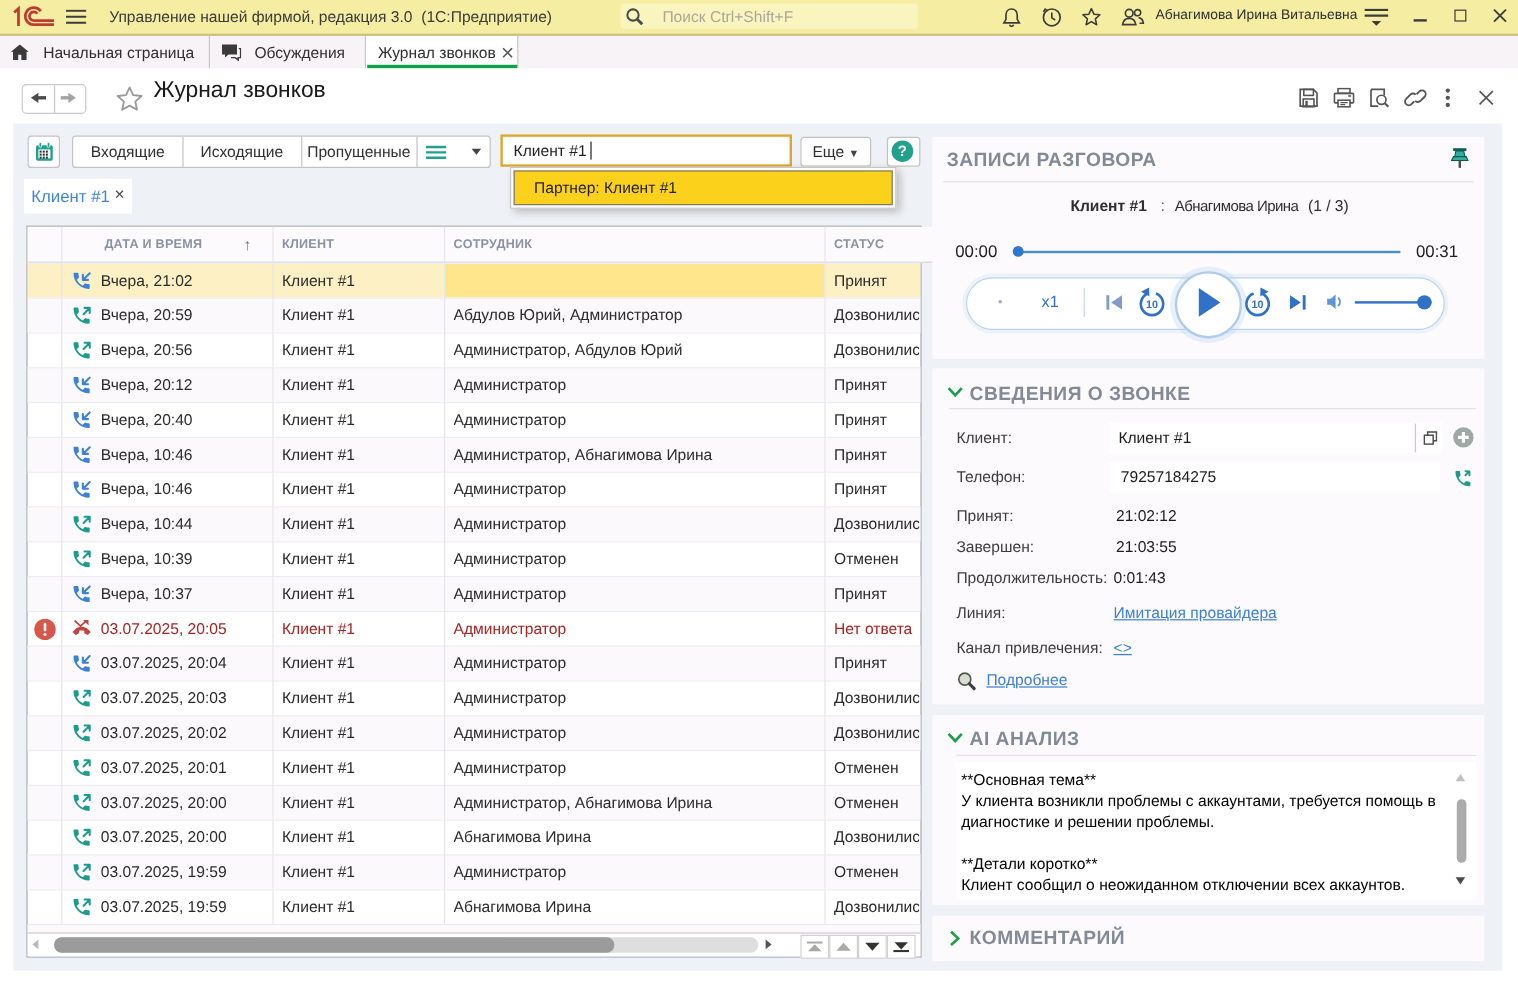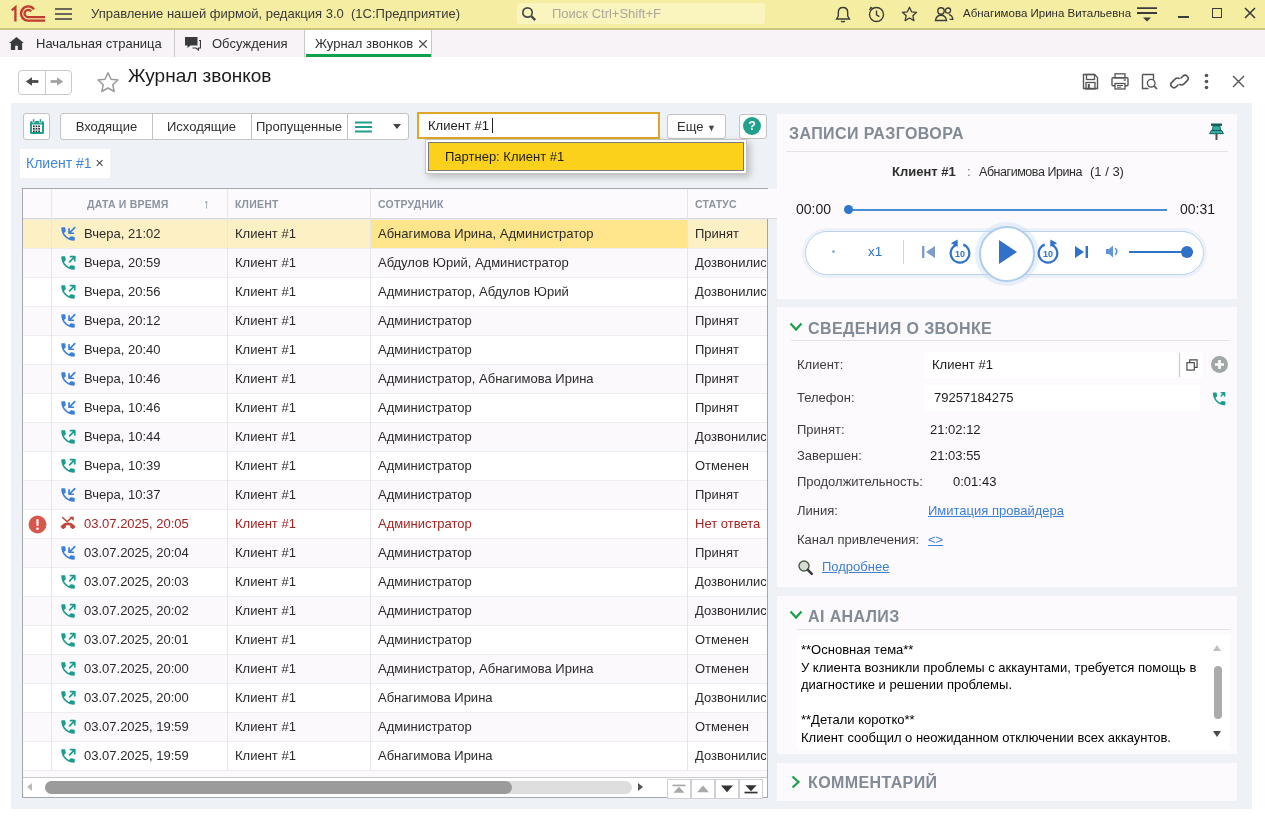--- a/index.html
+++ b/index.html
@@ -142,21 +142,20 @@
   </div>
   <div id="tbody">
   <div class="row sel" style="top:30px;">
           <div id="selcell"></div>
           <svg class="icon" viewBox="0 0 24 24">
             <path d="M6.62 10.79c1.44 2.83 3.76 5.14 6.59 6.59l2.2-2.21c.27-.27.67-.36 1.02-.24 1.12.37 2.33.57 3.57.57.55 0 1 .45 1 1V20c0 .55-.45 1-1 1-9.39 0-17-7.61-17-17 0-.55.45-1 1-1h3.5c.55 0 1 .45 1 1 0 1.25.2 2.45.57 3.57.11.35.03.74-.25 1.02l-2.2 2.2z" fill="#3c80d8"></path>
             <path d="M21 3.6l-6.8 6.8M13.4 5.3v5.7h5.7" fill="none" stroke="#3c80d8" stroke-width="2.3" stroke-linecap="round" stroke-linejoin="round"></path>
           </svg>
           <div class="cell c-date">Вчера, 21:02</div>
           <div class="cell c-cli">Клиент #1</div>
-          <div class="cell c-emp">Абнагимова Ирина, Администратор</div>
           <div class="cell c-st">Принят</div>
         </div>
   <div class="row pink" style="top:59px;">
           <svg class="icon" viewBox="0 0 24 24">
             <path d="M6.62 10.79c1.44 2.83 3.76 5.14 6.59 6.59l2.2-2.21c.27-.27.67-.36 1.02-.24 1.12.37 2.33.57 3.57.57.55 0 1 .45 1 1V20c0 .55-.45 1-1 1-9.39 0-17-7.61-17-17 0-.55.45-1 1-1h3.5c.55 0 1 .45 1 1 0 1.25.2 2.45.57 3.57.11.35.03.74-.25 1.02l-2.2 2.2z" fill="#1b9c8f"></path>
             <path d="M14.2 10.4L21 3.6M15.3 3.4H21v5.7" fill="none" stroke="#1b9c8f" stroke-width="2.3" stroke-linecap="round" stroke-linejoin="round"></path>
           </svg>
           <div class="cell c-date">Вчера, 20:59</div>
           <div class="cell c-cli">Клиент #1</div>
           <div class="cell c-emp">Абдулов Юрий, Администратор</div>
@@ -442,21 +441,21 @@
 <div class="fval" style="left:934px;top:385px;">79257184275</div>
 <svg class="abs" style="left:1210px;top:390px;" width="17" height="17" viewBox="0 0 17 17">
       <path d="M4.8 7.6c1.1 2.1 2.8 3.8 4.9 4.9l1.6-1.6c.2-.2.5-.27.76-.18.83.27 1.7.42 2.6.42.42 0 .76.34.76.76v2.6c0 .42-.34.76-.76.76C7.9 15.3 2 9.4 2 2.4 2 2 2.34 1.64 2.76 1.64h2.66c.42 0 .76.34.76.76 0 .93.15 1.8.42 2.6.08.26.02.55-.19.76L4.8 7.6z" fill="#1b9c8f" transform="translate(1,1) scale(0.93)"></path>
       <path d="M11.2 6.0 14.4 2.8 M14.6 6.0 l-0.1-3.2 -3.2-0.1" stroke="#1b9c8f" stroke-width="1.6" fill="none" stroke-linecap="round" stroke-linejoin="round"></path>
     </svg>
 <div class="flabel" style="top:417px;">Принят:</div>
     <div class="fval" style="left:930px;top:417px;">21:02:12</div>
 <div class="flabel" style="top:443px;">Завершен:</div>
     <div class="fval" style="left:930px;top:443px;">21:03:55</div>
 <div class="flabel" style="top:469px;">Продолжительность:</div>
-    <div class="fval" style="left:928px;top:469px;margin-left:25px;">0:01:43</div>
+    <div class="fval" style="left:928px;top:469px;">0:01:43</div>
 <div class="flabel" style="top:498px;">Линия:</div>
     <div class="fval link" style="left:928px;top:498px;">Имитация провайдера</div>
 <div class="flabel" style="top:527px;">Канал привлечения:</div>
     <div class="fval link" style="left:928px;top:527px;">&lt;&gt;</div>
 <svg class="abs" style="left:797px;top:559px;" width="17" height="17" viewBox="0 0 17 17">
       <circle cx="7" cy="7" r="5" fill="#d7ddd3" stroke="#4e5a48" stroke-width="1.4"></circle>
       <path d="M10.8 10.8l4 4" stroke="#3d3d3d" stroke-width="2.6" stroke-linecap="round"></path>
     </svg>
 <div class="fval link" style="left:822px;top:554px;">Подробнее</div>
 

